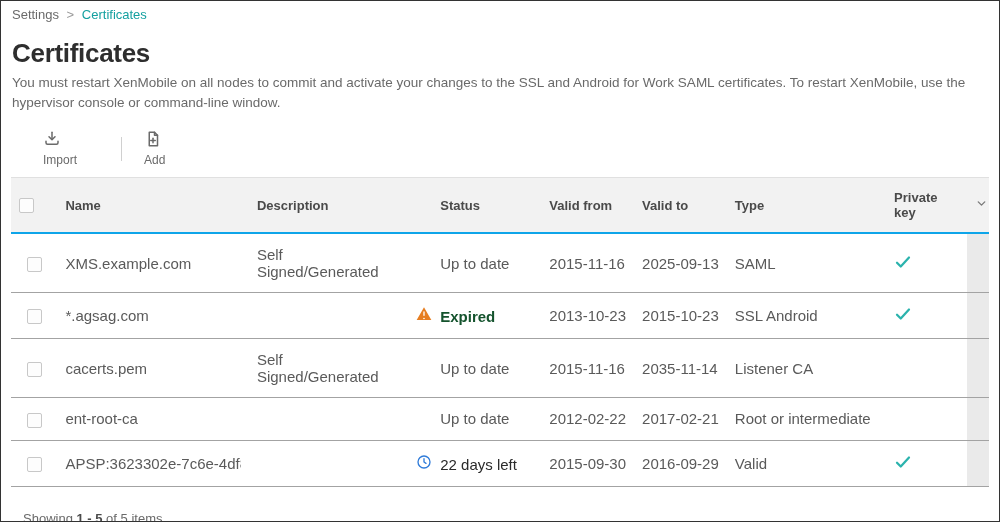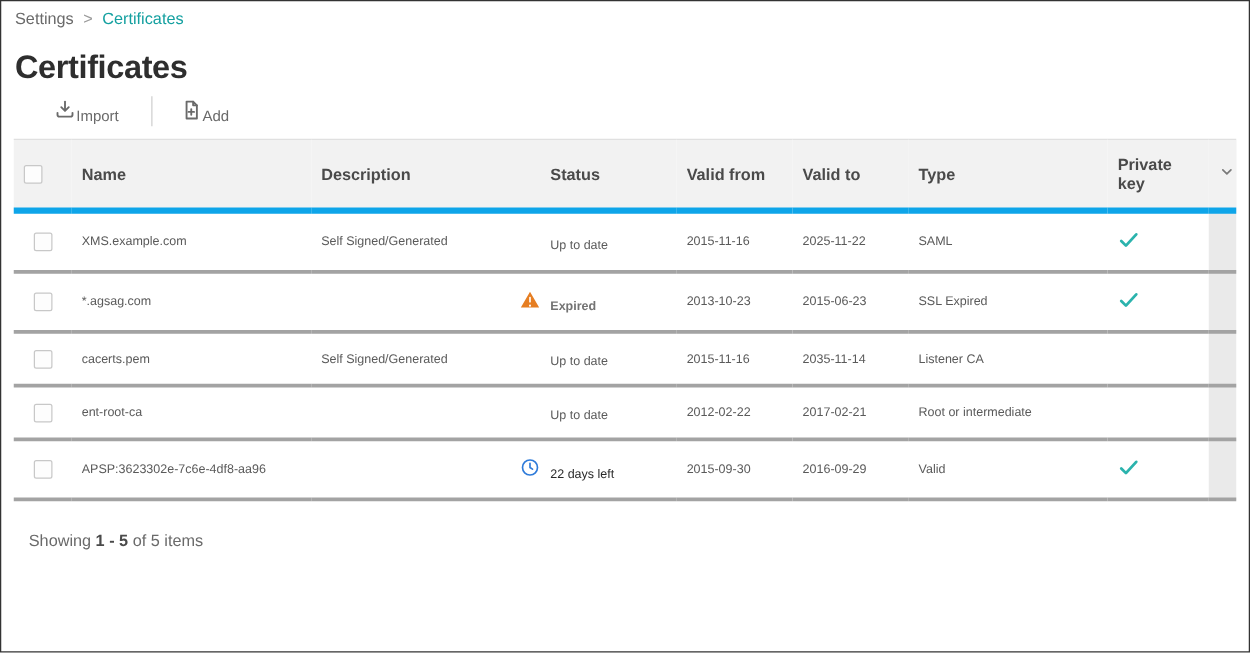--- a/index.html
+++ b/index.html
@@ -41,22 +41,22 @@
 
   
   .toolbar {
     display: flex;
     align-items: center;
     gap: 0;
     padding: 4px 0 4px 32px;
   }
   .tool-btn {
     display: flex;
-    flex-direction: row;
-    align-items: flex-end;
+    flex-direction: column;
+    align-items: flex-start;
     min-width: 56px;
     cursor: pointer;
     color: #6a6a6a;
   }
   .tool-btn .tool-label { font-size: 12px; margin-top: 2px; }
   .tool-sep {
     width: 1px;
     height: 24px;
     background: #d0d0d0;
     margin: 0 22px;
@@ -70,27 +70,27 @@
     table-layout: fixed;
     margin-top: 6px;
   }
   table.cert thead th {
     text-align: left;
     font-weight: 600;
     font-size: 13px;
     color: #4a4a4a;
     background: #f2f2f2;
     border-top: 1px solid #e0e0e0;
-    border-bottom: 5px solid #0ea5e9;
+    border-bottom: 2px solid #0ea5e9;
     padding: 12px 8px;
   }
   table.cert tbody td {
-    border-bottom: 3px solid #a3a3a3;
+    border-bottom: 1px solid #a3a3a3;
     padding: 12px 8px;
-    font-size: 10px;
+    font-size: 15px;
     color: #5a5a5a;
     vertical-align: middle;
   }
   .col-check { width: 46px; text-align:center; }
   .col-name  { width: 190px; }
   .col-desc  { width: 158px; }
   .col-status{ width: 132px; }
   .col-from  { width: 92px; }
   .col-to    { width: 92px; }
   .col-type  { width: 158px; }
@@ -101,21 +101,21 @@
     width: 15px; height: 15px;
     display:inline-block;
     border: 1.5px solid #c8c8c8;
     border-radius: 2px;
     background: #fdfdfd;
     vertical-align: middle;
   }
 
   .status-cell { display:flex; align-items:flex-end; gap:8px; }
   .status-icon-placeholder { width:16px; height:16px; flex-shrink:0; }
-  .status-expired { color:#737373; font-weight:600; }
+  .status-expired { color:#14532d; font-weight:600; }
   .status-days { color:#2a2a2a; }
   .cellval { display:inline-block; }
 
   .name-trunc {
     white-space: nowrap;
     overflow: hidden;
     text-overflow: clip;
     max-width: 100%;
     display:block;
   }
@@ -140,20 +140,21 @@
 
 <div class="page">
 
   <div class="breadcrumb">
     <a class="bc-settings">Settings</a>
     <span class="bc-sep">&gt;</span>
     <span class="bc-current">Certificates</span>
   </div>
 
   <h1>Certificates</h1>
+  <div class="intro">You must restart XenMobile on all nodes to commit and activate your changes to the SSL and Android for Work SAML certificates. To restart XenMobile, use the hypervisor console or command-line window.</div>
 
   <div class="toolbar">
     <div class="tool-btn">
       <span>
         <svg viewBox="0 0 24 24" fill="none" stroke="#6a6a6a" stroke-width="2" stroke-linecap="round" stroke-linejoin="round">
           <path d="M12 3v9"></path>
             <path d="M8 9l4 4 4-4"></path>
             <path d="M4 15v2a2 2 0 0 0 2 2h12a2 2 0 0 0 2-2v-2"></path>
         </svg>
       </span>
@@ -213,21 +214,21 @@
             <span class="name-trunc cellval">XMS.example.com</span>
           </td>
           <td><span class="cellval">Self Signed/Generated</span></td>
           <td>
             <div class="status-cell">
               <span class="status-icon-placeholder"></span>
               <span class="cellval ">Up to date</span>
             </div>
           </td>
           <td><span class="cellval">2015-11-16</span></td>
-          <td><span class="cellval">2025-11-22</span></td>
+          <td><span class="cellval">2025-09-13</span></td>
           <td><span class="cellval">SAML</span></td>
           <td class="keycheck"><span><svg viewBox="0 0 24 24" width="18" height="18" fill="none" stroke="#2bb3ad" stroke-width="3" stroke-linecap="round" stroke-linejoin="round">
                 <polyline points="4 13 9 18 20 6"></polyline>
               </svg></span></td>
           <td style="background: transparent;"></td>
         </tr>
         <tr>
           <td class="col-check"><span class="chk"></span></td>
           <td>
             <span class="name-trunc cellval">*.agsag.com</span>
@@ -235,22 +236,22 @@
           <td><span class="cellval"></span></td>
           <td>
             <div class="status-cell">
               <span><svg viewBox="0 0 24 24" width="16" height="16" fill="#e67e22">
                   <path d="M12 2 1 21h22L12 2zm0 6a1 1 0 0 1 1 1v5a1 1 0 1 1-2 0V9a1 1 0 0 1 1-1zm0 9.5a1.25 1.25 0 1 1 0 2.5 1.25 1.25 0 0 1 0-2.5z"></path>
                 </svg></span>
               <span class="cellval status-expired">Expired</span>
             </div>
           </td>
           <td><span class="cellval">2013-10-23</span></td>
-          <td><span class="cellval">2015-06-23</span></td>
-          <td><span class="cellval">SSL Expired</span></td>
+          <td><span class="cellval">2015-10-23</span></td>
+          <td><span class="cellval">SSL Android</span></td>
           <td class="keycheck"><span><svg viewBox="0 0 24 24" width="18" height="18" fill="none" stroke="#2bb3ad" stroke-width="3" stroke-linecap="round" stroke-linejoin="round">
                 <polyline points="4 13 9 18 20 6"></polyline>
               </svg></span></td>
           <td style="background: transparent;"></td>
         </tr>
         <tr>
           <td class="col-check"><span class="chk"></span></td>
           <td>
             <span class="name-trunc cellval">cacerts.pem</span>
           </td>

